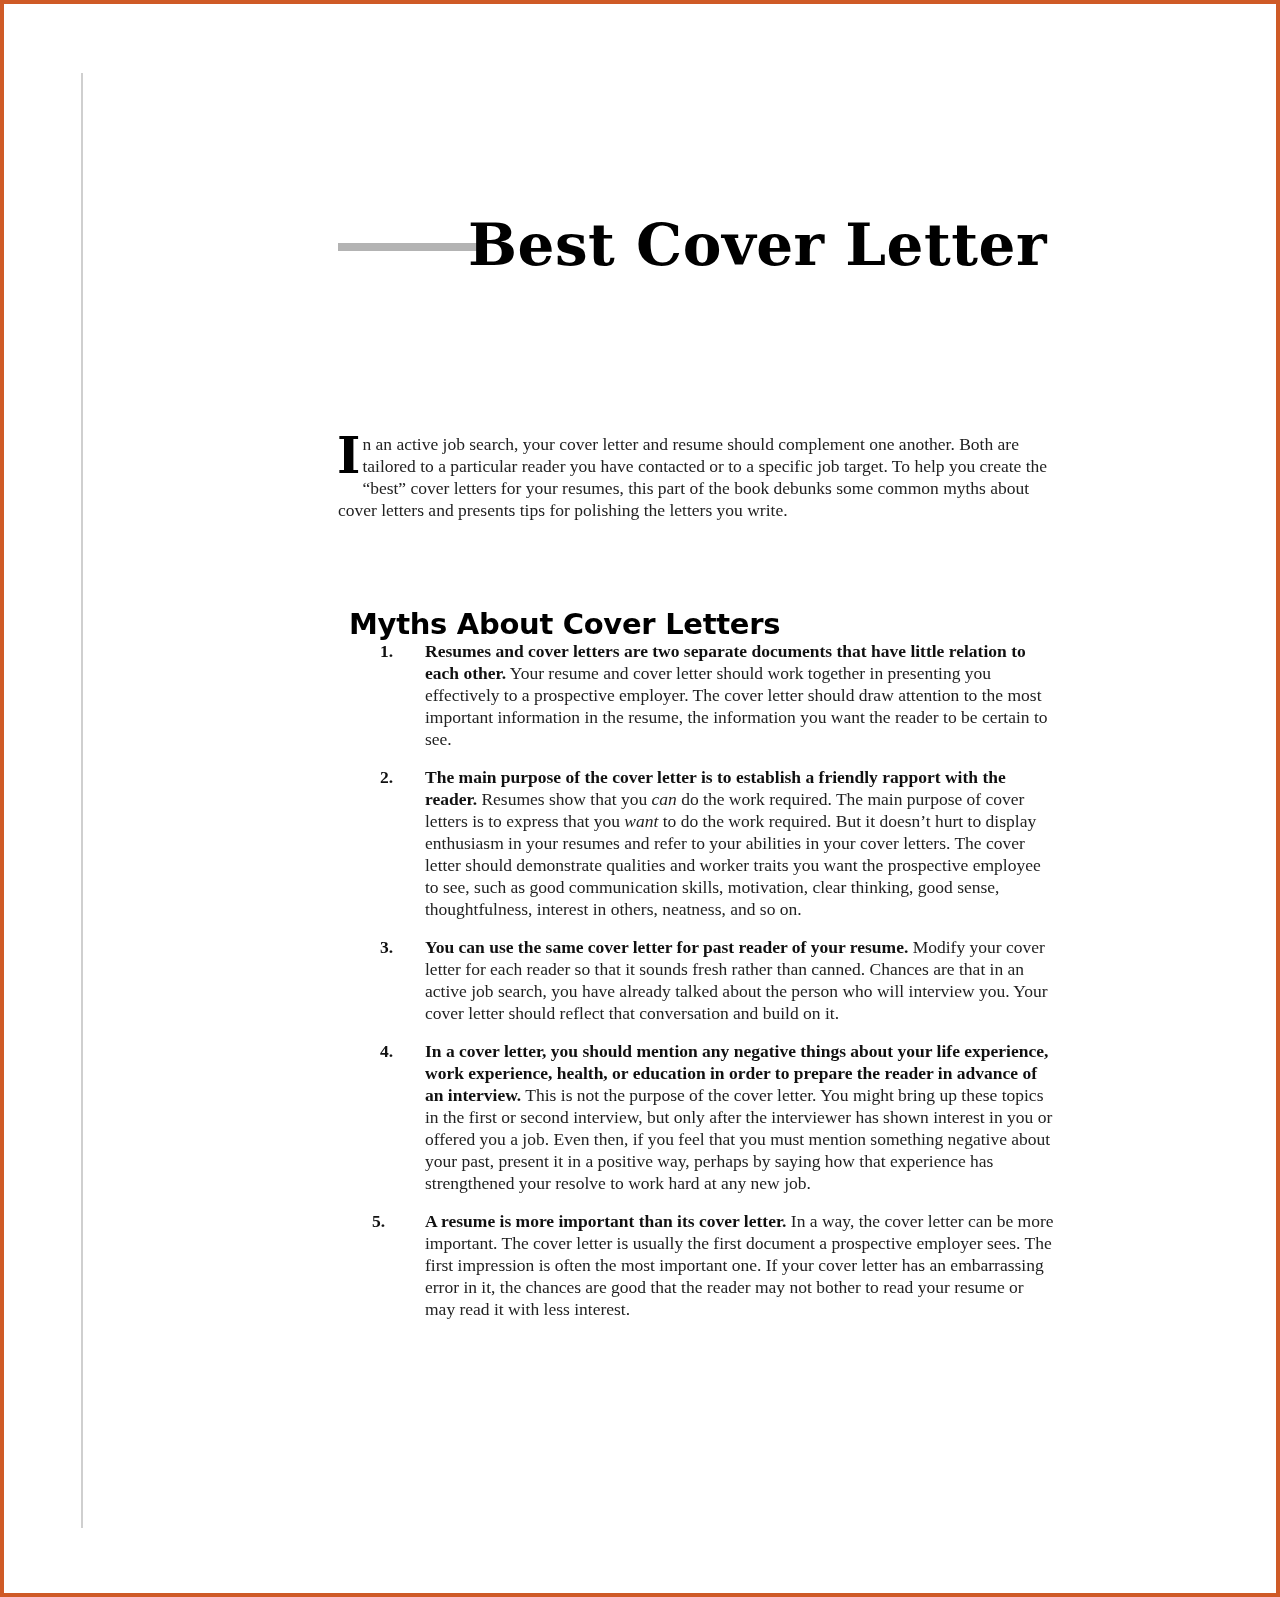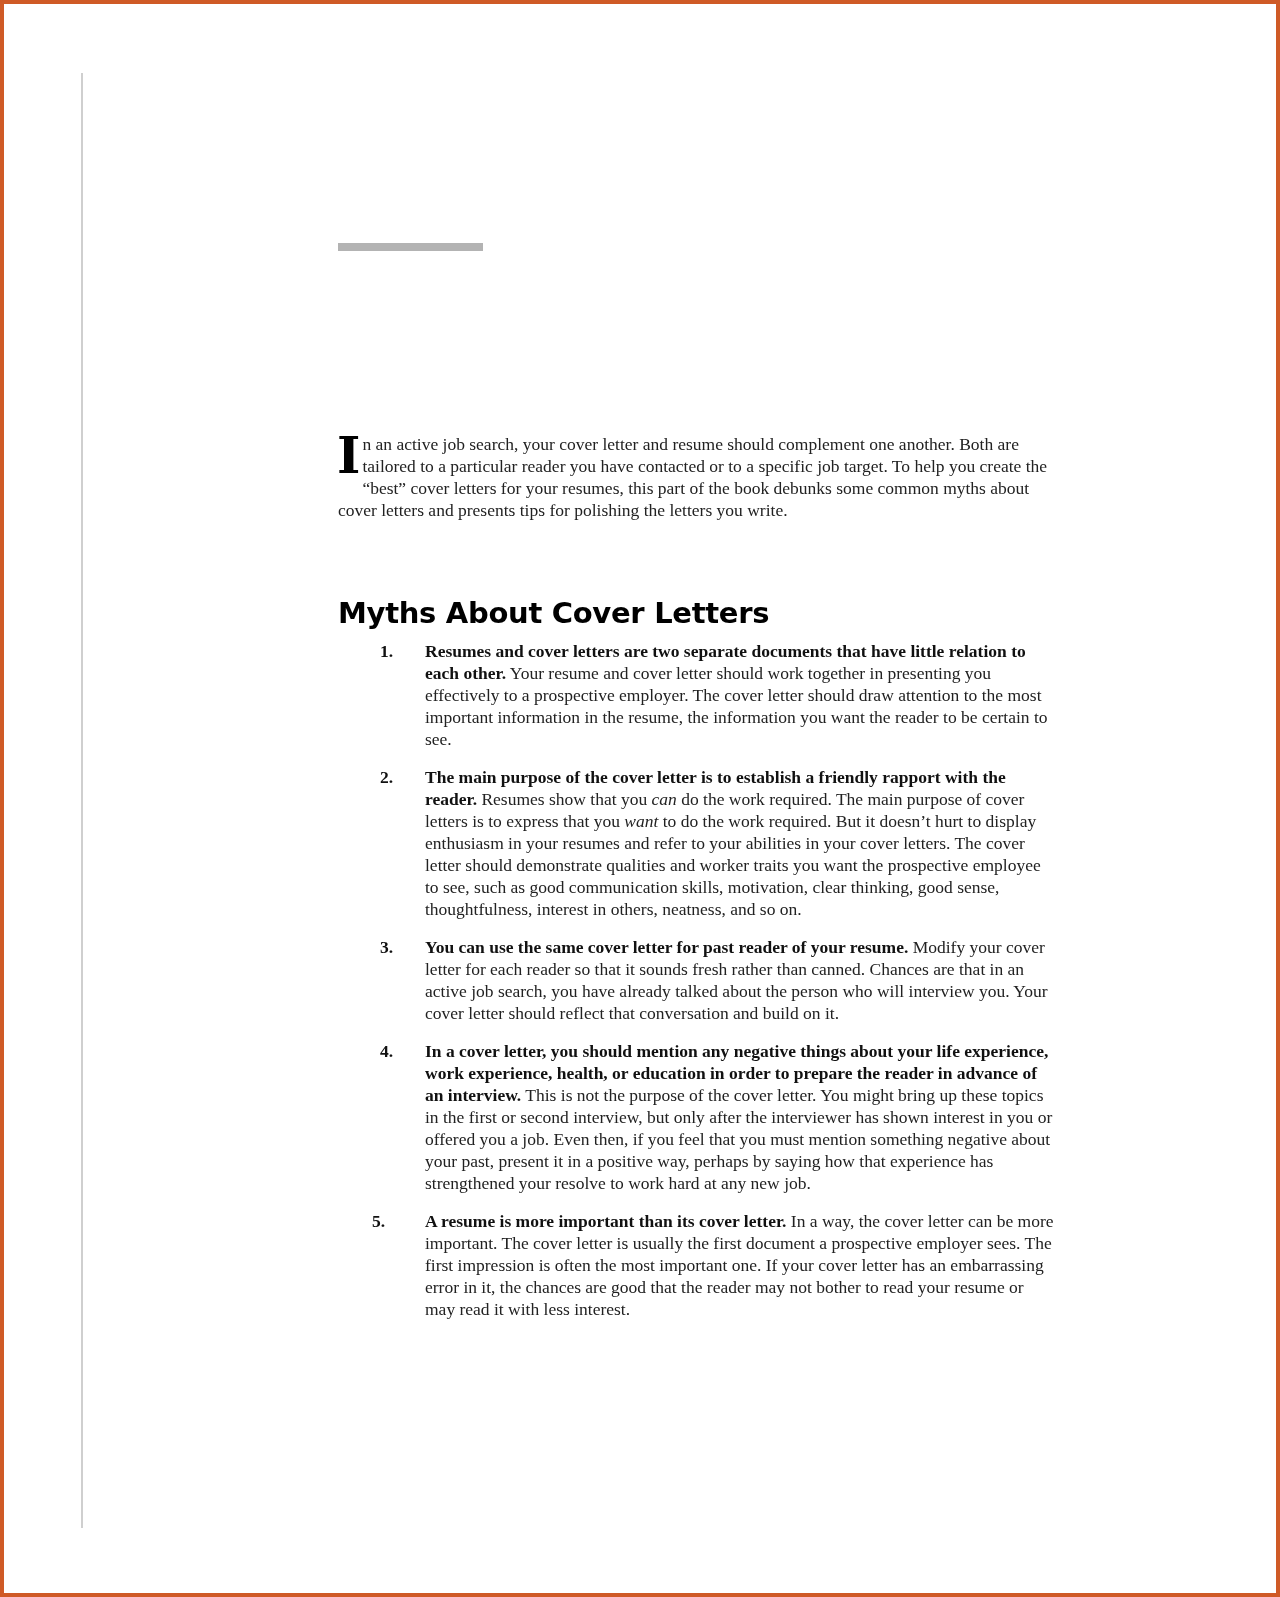--- a/index.html
+++ b/index.html
@@ -69,21 +69,21 @@
       font-size: 50px;
       line-height: 40px;
       height: 42px;
       margin: 3px 2px 0 -1px;
       color: #000;
     }
     .section-heading {
       position: absolute;
       left: 334px;
       top: 590px;
-      margin: 0;
+      margin: 11px;
       font-family: "DejaVu Sans", "Liberation Sans", sans-serif;
       font-weight: bold;
       font-size: 29px;
       line-height: 38px;
       color: #000;
       letter-spacing: -0.3px;
     }
     .myths {
       position: absolute;
       left: 334px;
@@ -114,20 +114,21 @@
     .myth em { font-style: italic; }
   </style>
 </head>
 <body>
 
 <div class="frame">
   <div class="margin-rule"></div>
 
   <div class="title-bar"></div>
   <h1 class="title">
+    <span>Best Cover Letter</span>
   </h1>
 
   <p class="content intro"><span class="dropcap">I</span><span>n an active job search, your cover letter and resume should complement one another. Both are tailored to a particular reader you have contacted or to a specific job target. To help you create the “best” cover letters for your resumes, this part of the book debunks some common myths about cover letters and presents tips for polishing the letters you write.</span></p>
 
   <h2 class="section-heading">Myths About Cover Letters</h2>
 
   <ol class="myths">
     <li class="myth">
       <span class="myth-num">1.</span>
       <span class="myth-bold">Resumes and cover letters are two separate documents that have little relation to each other.</span><span> Your resume and cover letter should work together in presenting you effectively to a prospective employer. The cover letter should draw attention to the most important information in the resume, the information you want the reader to be certain to see.</span>

